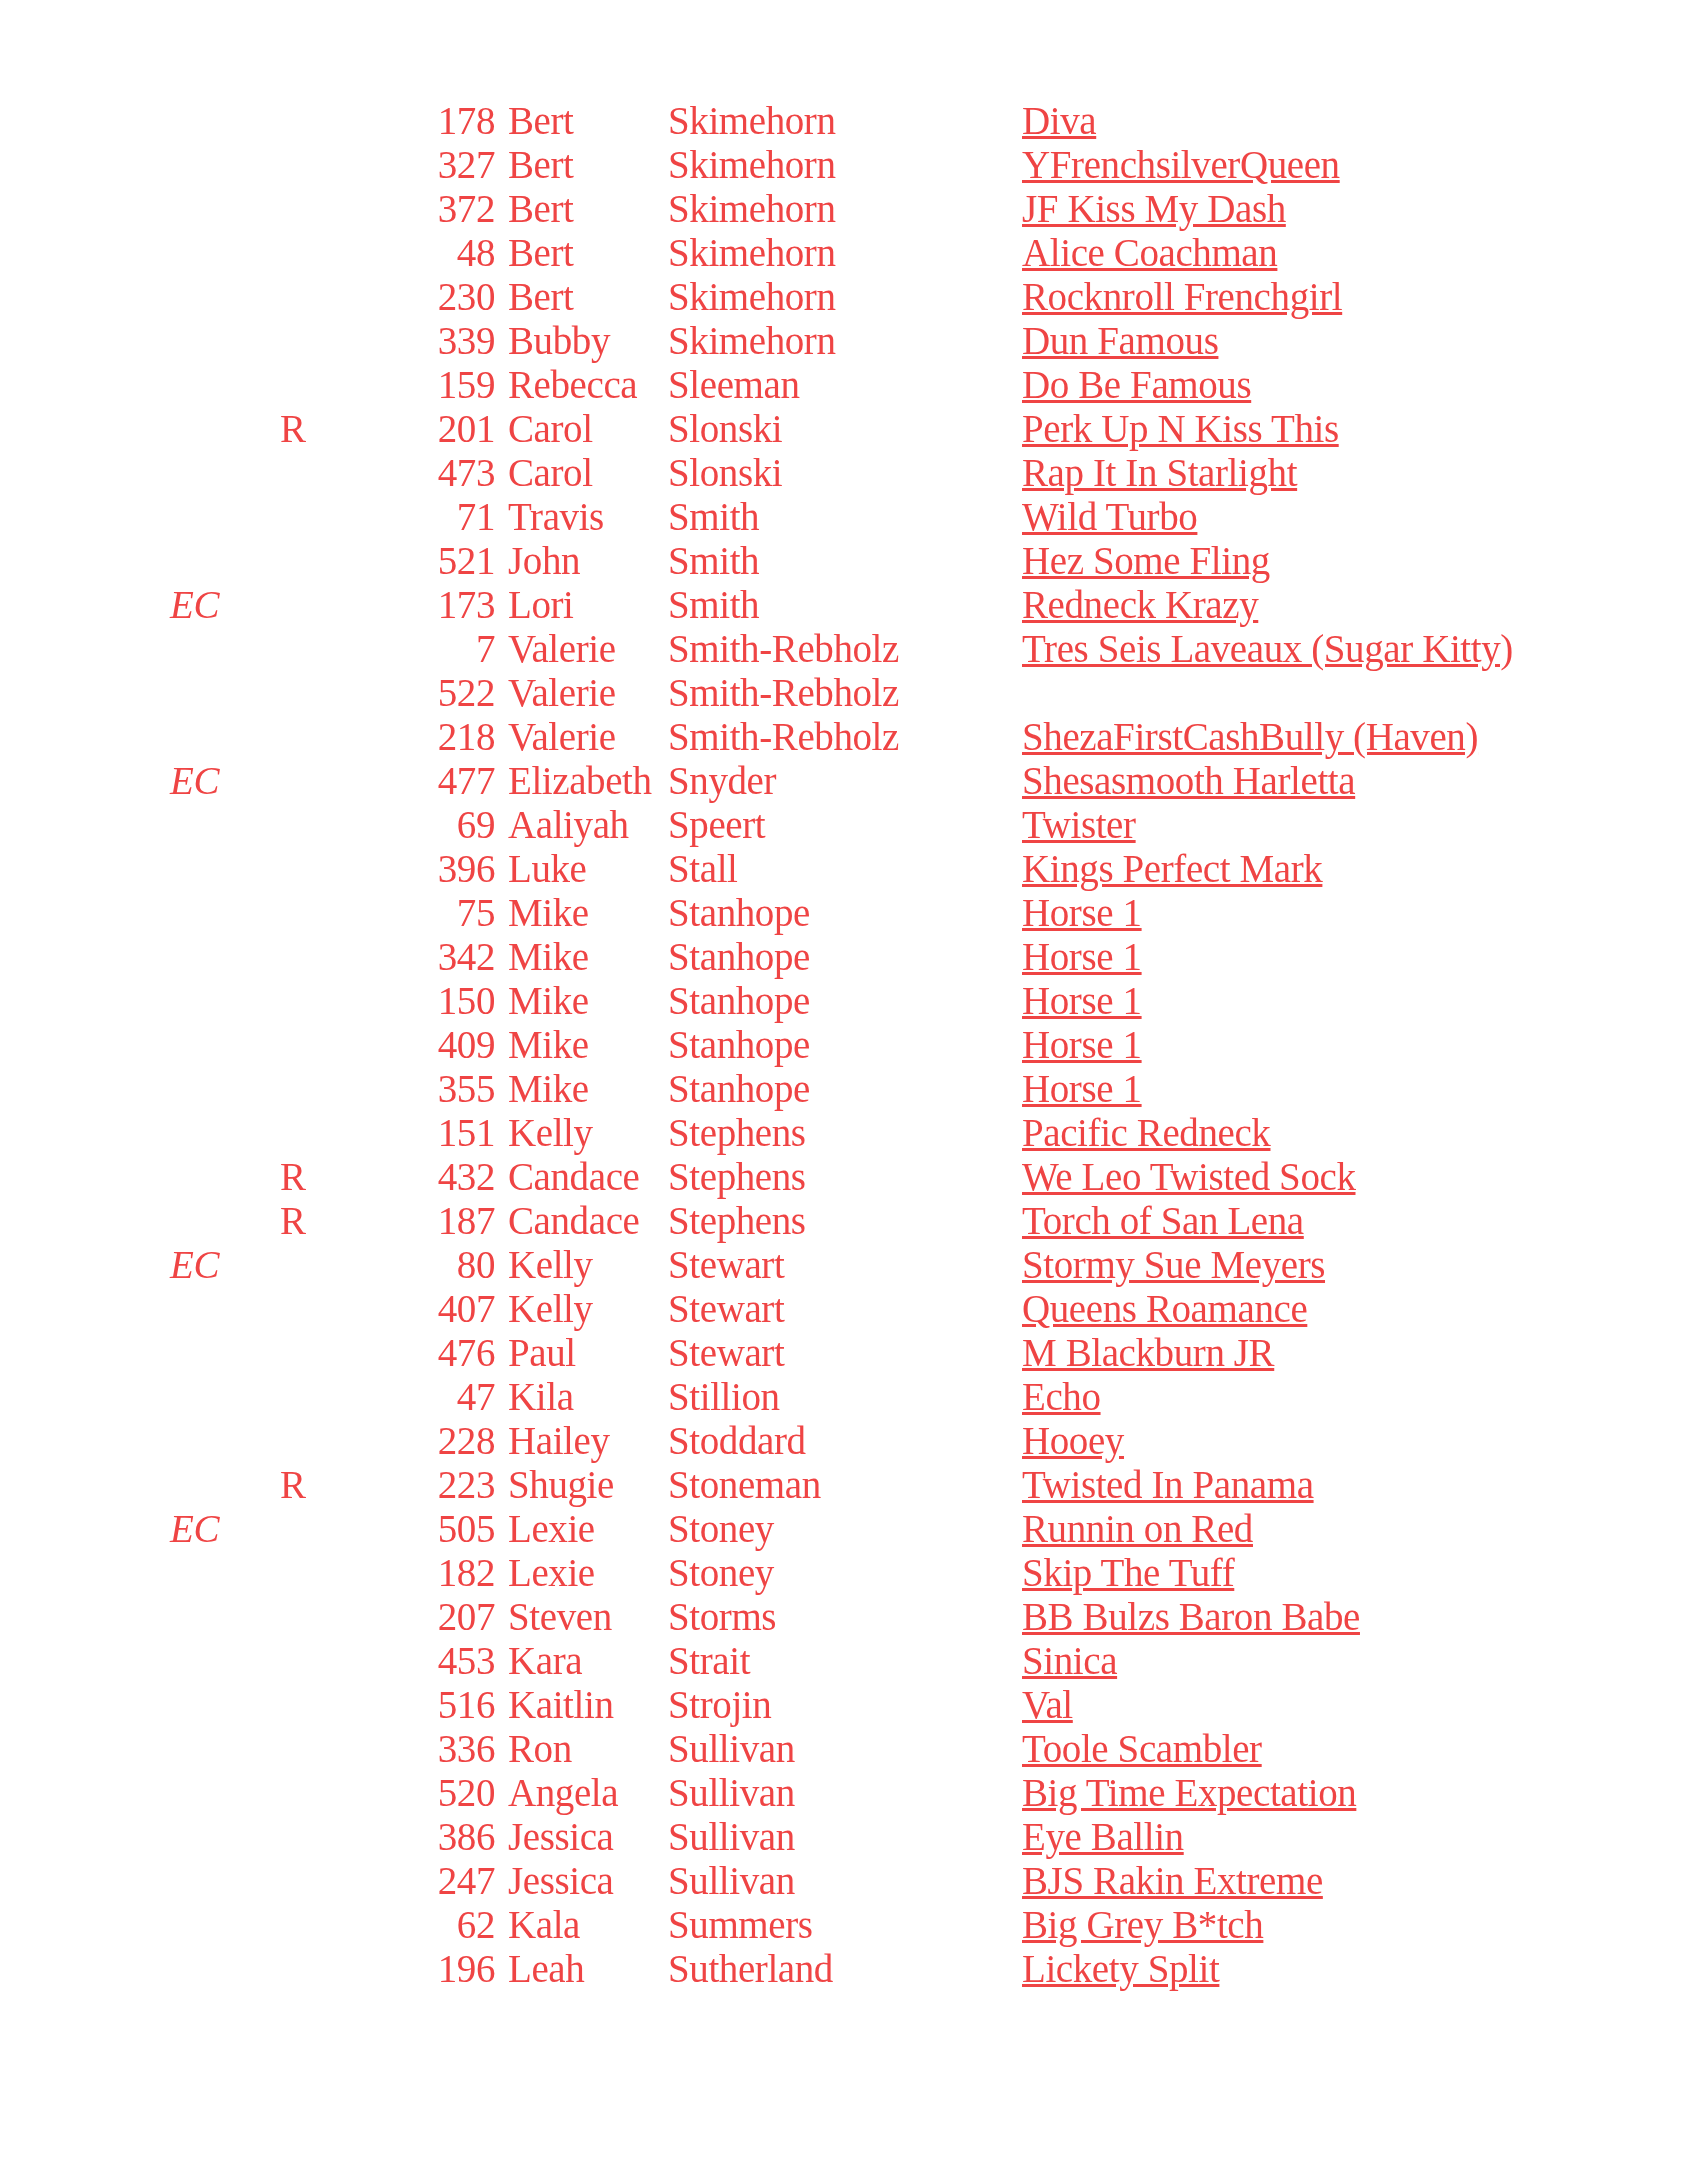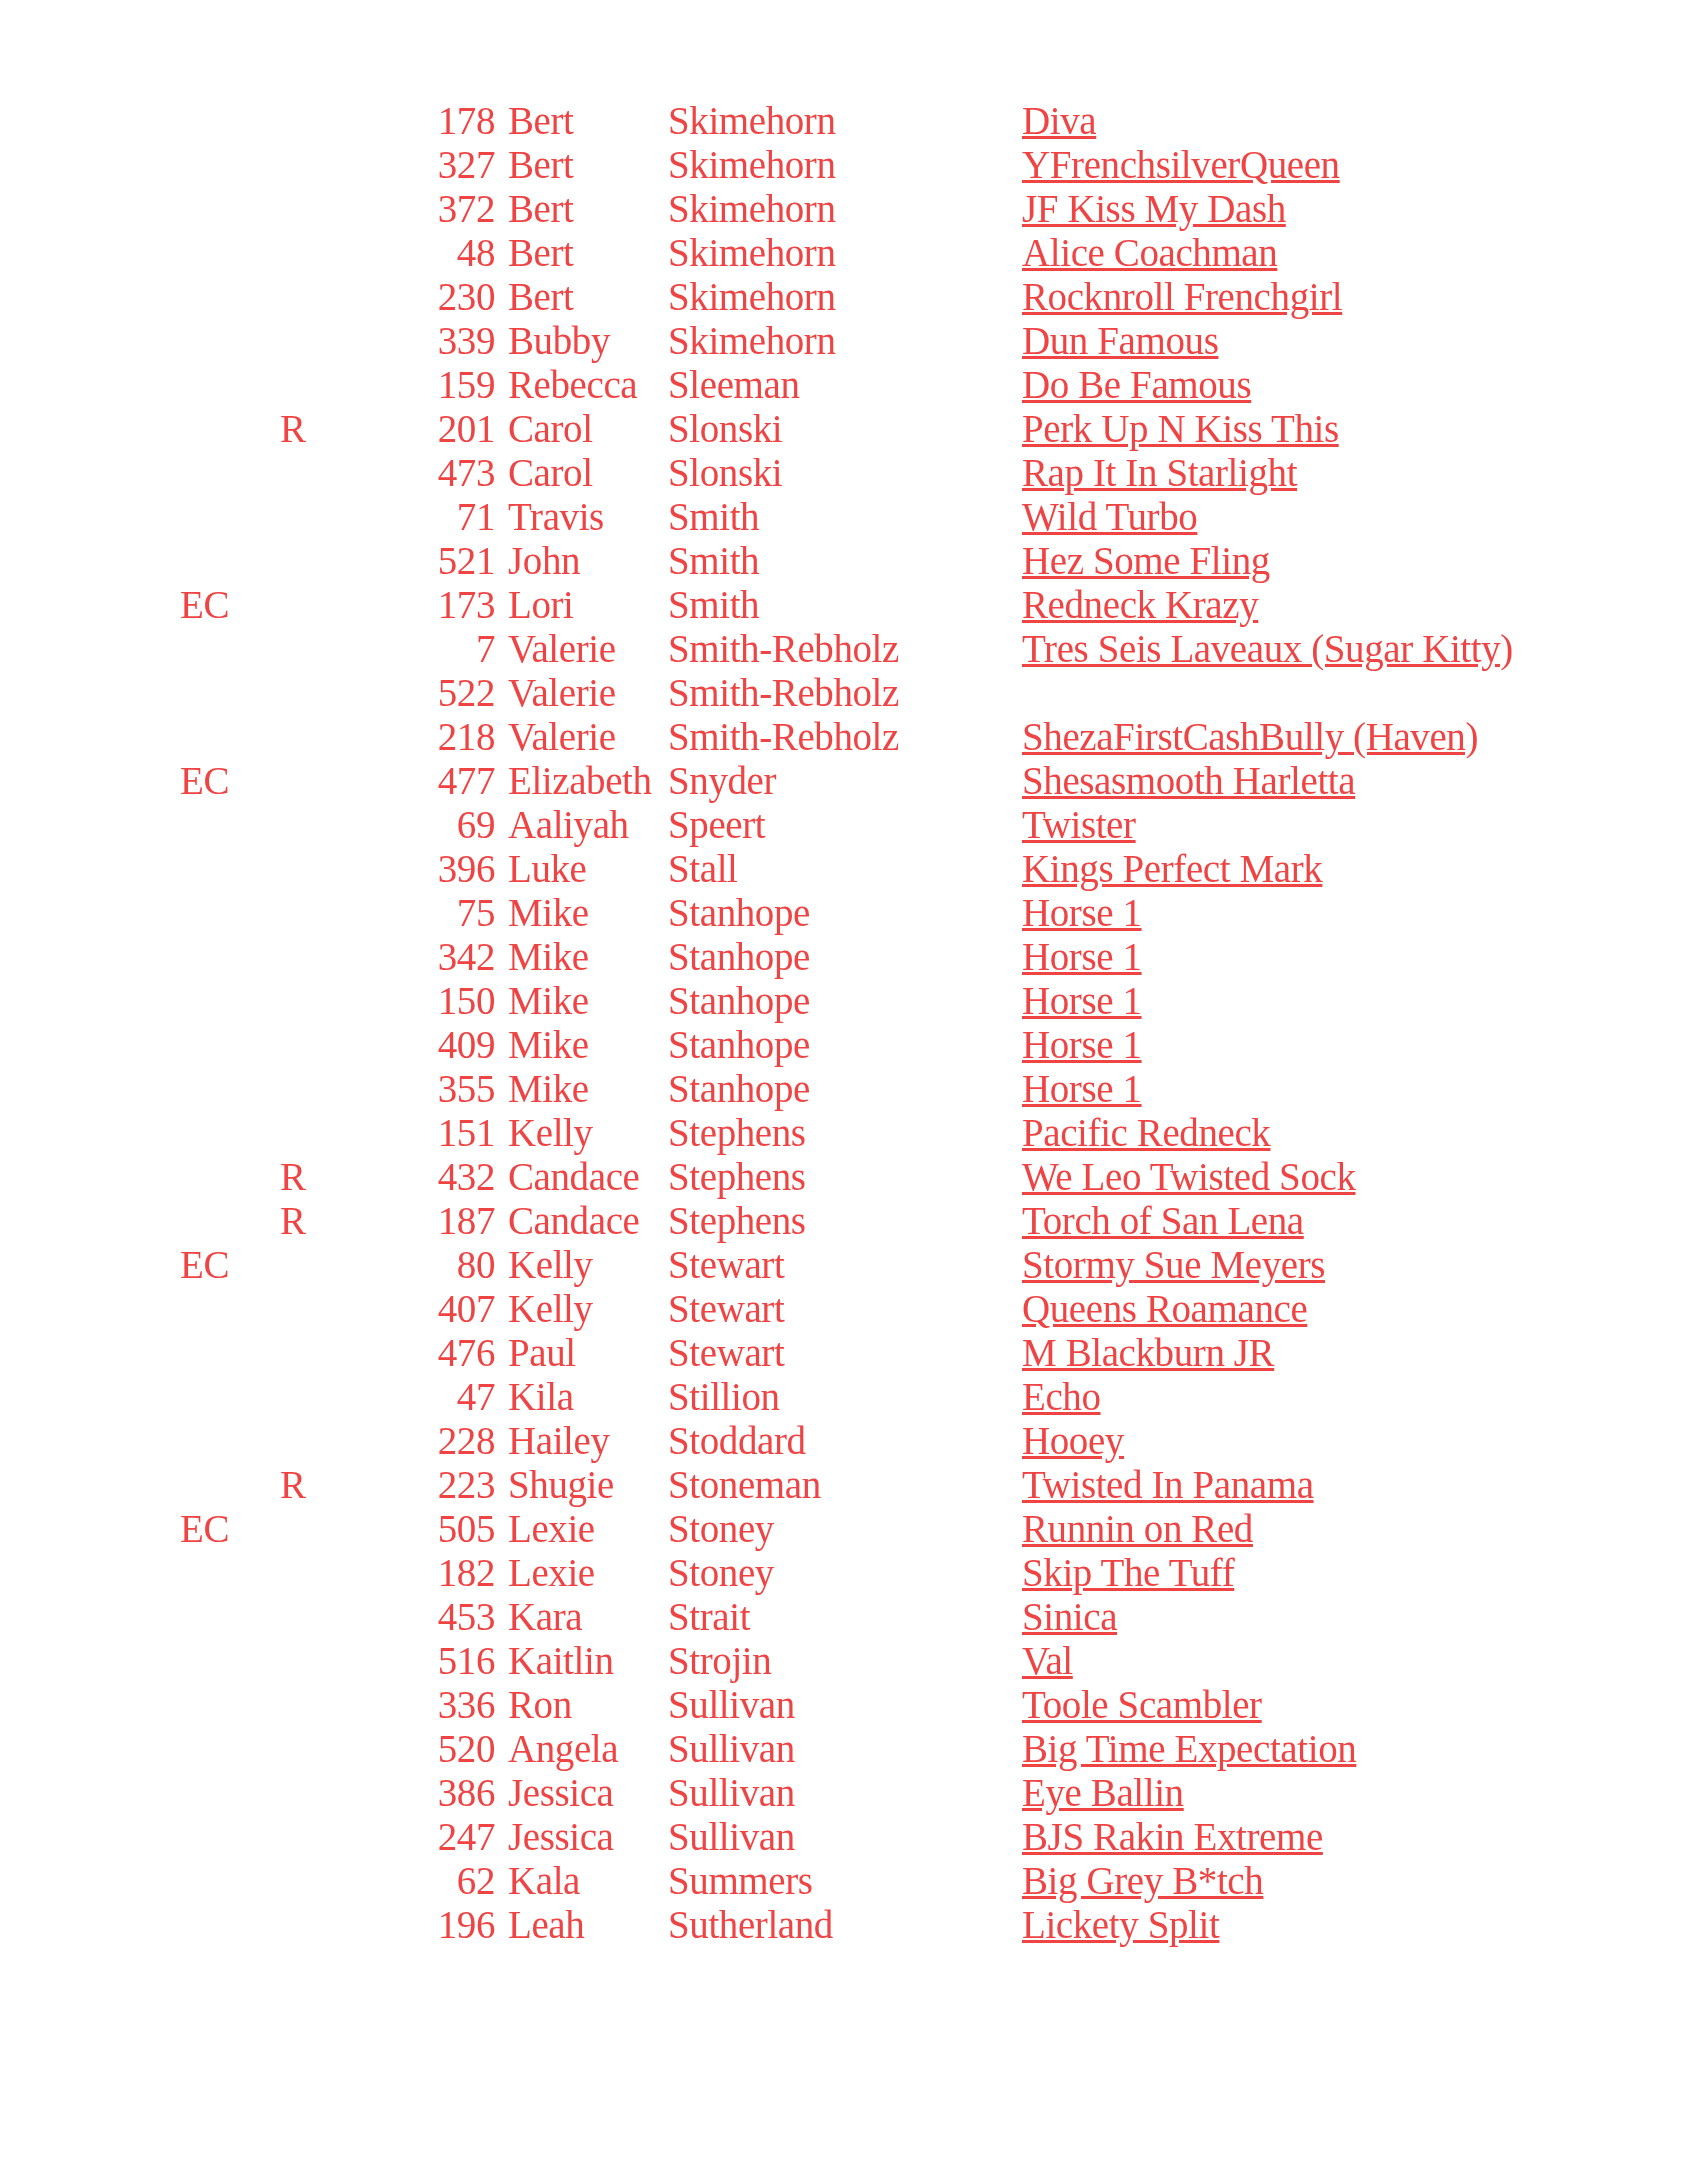--- a/index.html
+++ b/index.html
@@ -24,21 +24,21 @@
     height: 44px;
   }
   .cell {
     position: absolute;
     top: 0;
     font-size: 39px;
     line-height: 44px;
     letter-spacing: -0.4px;
     white-space: nowrap;
   }
-  .cell.ec    { left: 180px; }
+  .cell.ec    { left: 170px; font-style: italic; }
   .cell.r     { left: 280px; }
   .cell.num   { left: 317px; width: 178px; text-align: right; }
   .cell.first { left: 508px; }
   .cell.last  { left: 668px; }
   .cell.horse { left: 1022px; text-decoration: underline; }
 </style>
 </head>
 <body>
 
 <div class="page">
@@ -342,20 +342,28 @@
 
   <div class="row">
     <span class="cell ec"></span>
     <span class="cell r"></span>
     <span class="cell num">182</span>
     <span class="cell first">Lexie</span>
     <span class="cell last">Stoney</span>
     <span class="cell horse">Skip The Tuff</span>
   </div>
 
+  <div class="row">
+    <span class="cell ec"></span>
+    <span class="cell r"></span>
+    <span class="cell num">207</span>
+    <span class="cell first">Steven</span>
+    <span class="cell last">Storms</span>
+    <span class="cell horse">BB Bulzs Baron Babe</span>
+  </div>
 
   <div class="row">
     <span class="cell ec"></span>
     <span class="cell r"></span>
     <span class="cell num">453</span>
     <span class="cell first">Kara</span>
     <span class="cell last">Strait</span>
     <span class="cell horse">Sinica</span>
   </div>
 

